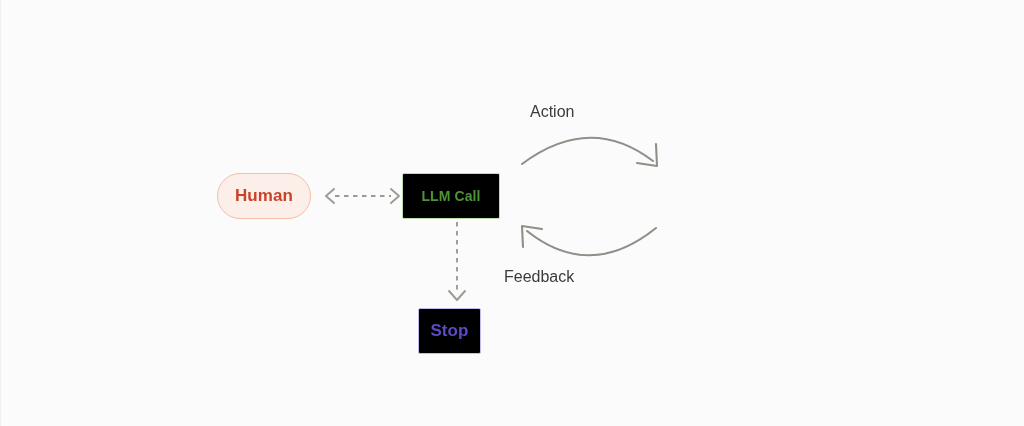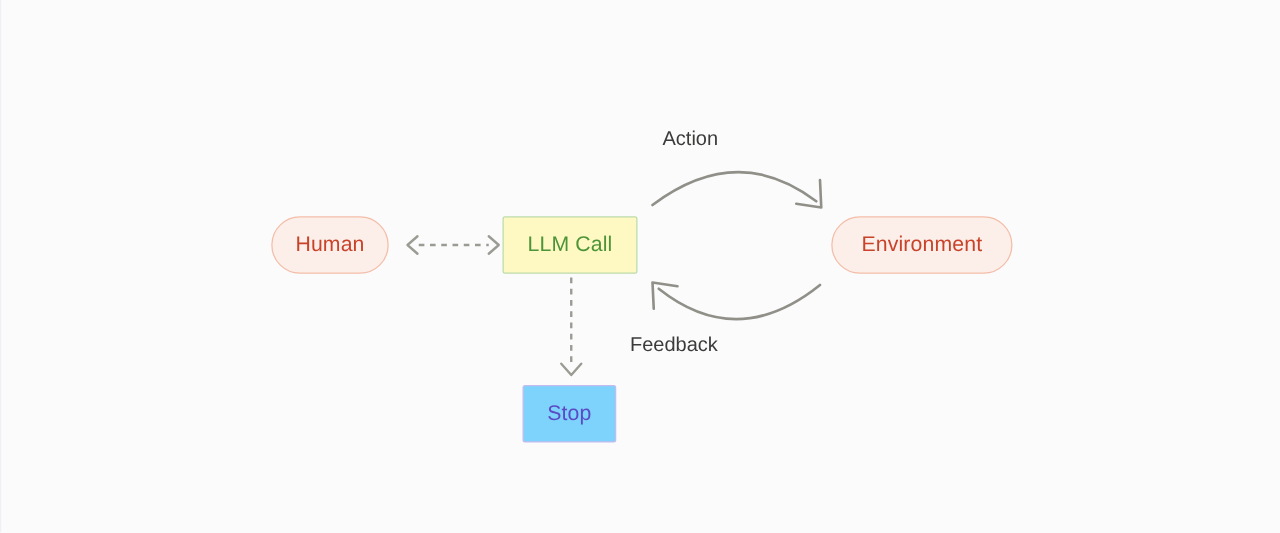--- a/index.html
+++ b/index.html
@@ -27,64 +27,64 @@
     top: 0;
     width: 1024px;
     height: 426px;
   }
   .node {
     position: absolute;
     display: flex;
     align-items: center;
     justify-content: center;
     box-sizing: border-box;
-    font-weight: normal;
+    font-weight: bold;
     letter-spacing: 0.1px;
     white-space: nowrap;
   }
   .node-human {
     left: 216px;
     top: 173px;
     width: 94px;
     height: 46px;
     border-radius: 23px;
     background: #fcefe9;
     border: 1.6px solid #f4bda8;
     color: #c8432a;
     font-size: 17px;
   }
   .node-llm {
     left: 401px;
     top: 173px;
-    width: 108px;
+    width: 98px;
     height: 46px;
     border-radius: 2px;
-    background: #fef9c3;
+    background: #000000;
     border: 1.6px solid #bcdcab;
     color: #4d9438;
-    font-size: 17px;
+    font-size: 14px;
   }
   .node-environment {
     left: 664px;
     top: 173px;
     width: 145px;
     height: 46px;
     border-radius: 23px;
     background: #fcefe9;
     border: 1.6px solid #f4bda8;
     color: #c8432a;
     font-size: 17px;
   }
   .node-stop {
     left: 417px;
     top: 308px;
-    width: 75px;
+    width: 63px;
     height: 46px;
     border-radius: 2px;
-    background: #7dd3fc;
+    background: #000000;
     border: 1.6px solid #c3bcee;
     color: #5b4bc4;
     font-size: 17px;
   }
   .edge-label {
     position: absolute;
     color: #3b3b39;
     font-size: 16px;
     font-weight: normal;
     white-space: nowrap;
@@ -131,21 +131,20 @@
     <g>
       <line x1="456" y1="222" x2="456" y2="290" stroke="#9b9b94" stroke-width="1.9" stroke-dasharray="4.5 4.5" stroke-linecap="butt"></line>
       <path d="M 448 291 L 456 300 L 464 291" fill="none" stroke="#9b9b94" stroke-width="1.9" stroke-linecap="round" stroke-linejoin="round"></path>
     </g>
   </svg>
 
   <div class="node node-human">Human</div>
 
   <div class="node node-llm">LLM Call</div>
 
-  <div class="node node-environment">Environment</div>
 
   <div class="node node-stop">Stop</div>
 
   <div class="edge-label label-action">Action</div>
 
   <div class="edge-label label-feedback">Feedback</div>
 
 </div>
 
 </body></html>

